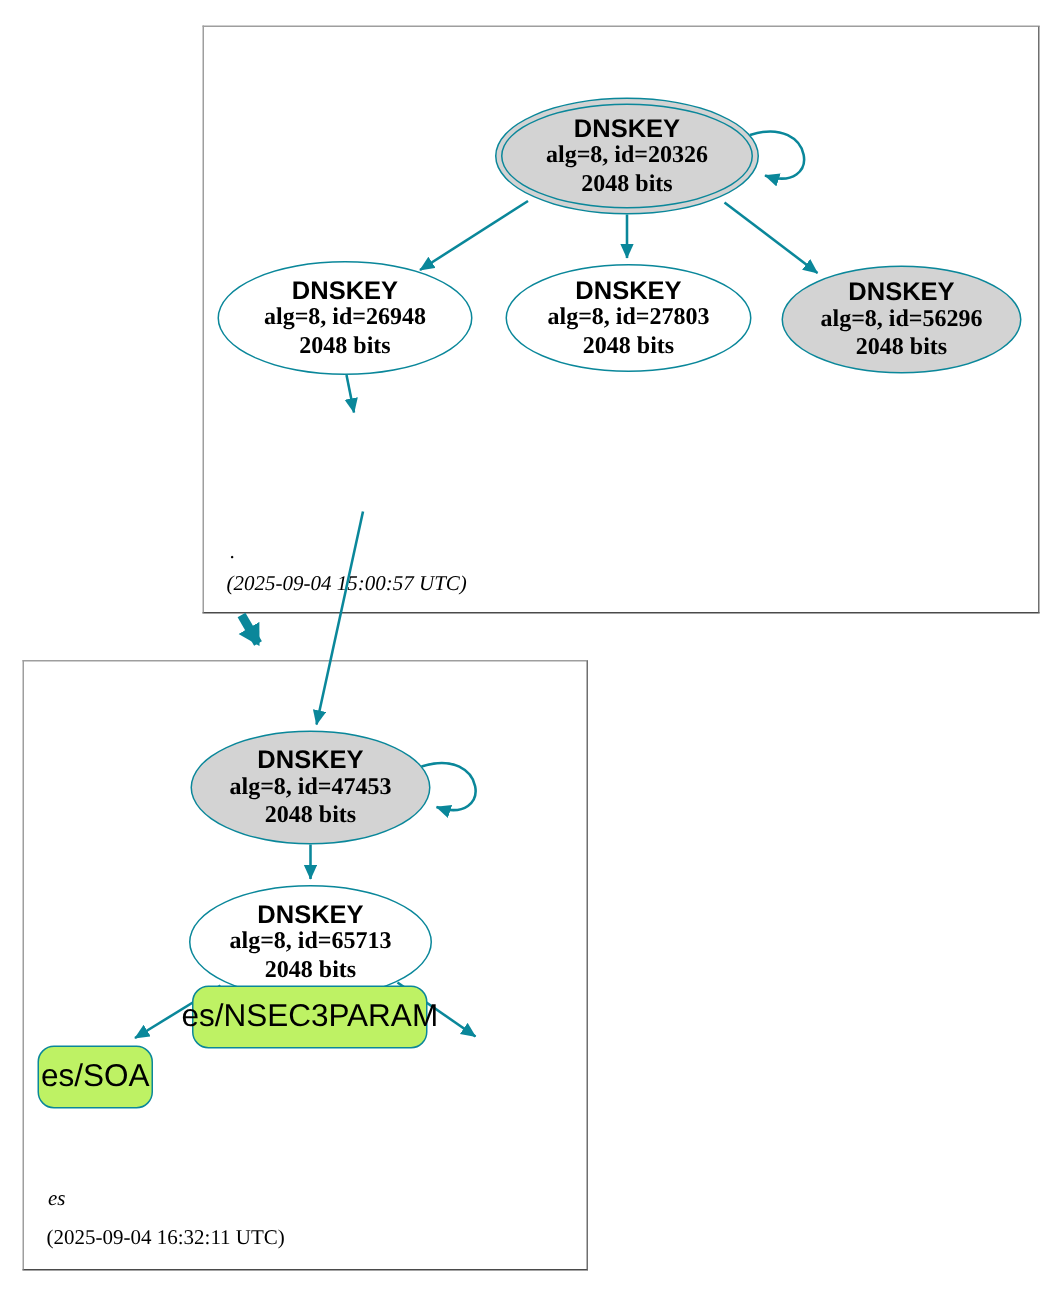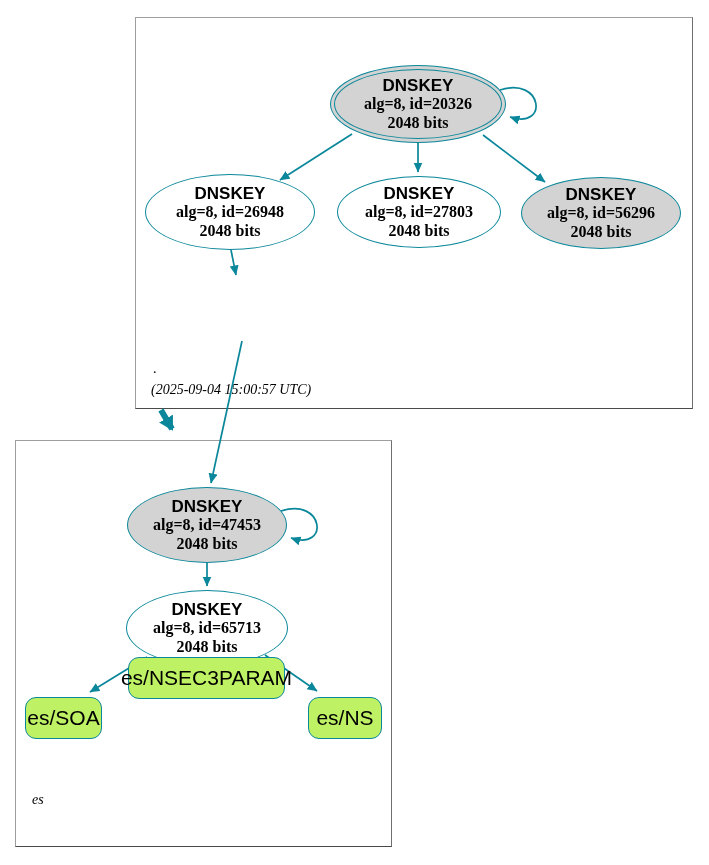--- a/index.html
+++ b/index.html
@@ -58,20 +58,21 @@
 
 <div id="canvas">
 
   <div class="cluster" style="left:135px; top:17px; width:558px; height:392px;">
     <div class="zlabel" style="left:17px; top:343px;">.</div>
     <div class="zlabel" style="left:15px; top:364px;font-style:italic;">(2025-09-04 15:00:57 UTC)</div>
   </div>
 
   <div class="cluster" style="left:15px; top:440px; width:377px; height:407px;">
     <div class="zlabel" style="left:16px; top:351px;font-style:italic;">es</div>
+    <div class="zlabel" style="left:15px; top:377px;">(2025-09-04 16:32:11 UTC)</div>
   </div>
 
   <svg id="edges" width="709" height="865">
     <defs>
       <marker id="arr" markerUnits="userSpaceOnUse" markerWidth="12" markerHeight="11" refX="9.5" refY="4.5" orient="auto">
         <path d="M0,0 L10,4.5 L0,9 Z" fill="#0a879a"></path>
       </marker>
       <marker id="arrfat" markerUnits="userSpaceOnUse" markerWidth="22" markerHeight="20" refX="12" refY="8" orient="auto">
         <path d="M0,0 L14,8 L0,16 Z" fill="#0a879a"></path>
       </marker>
@@ -129,15 +130,14 @@
   <div class="node ellipse" style="left:126px; top:590px; width:162px; height:76px;">
     <div class="nt">DNSKEY</div>
     <div class="nd">alg=8, id=65713</div>
     <div class="nd">2048 bits</div>
   </div>
 
   <div class="rrbox" style="left:25px; top:697px; width:77px; height:42px;">es/SOA</div>
 
   <div class="rrbox" style="left:128px; top:657px; width:157px; height:42px;">es/NSEC3PARAM</div>
 
-  <div class="rrbox" style="left:308px; top:697px; width:74px; height:42px;">es/NS</div>
 
 </div>
 
 </body></html>

